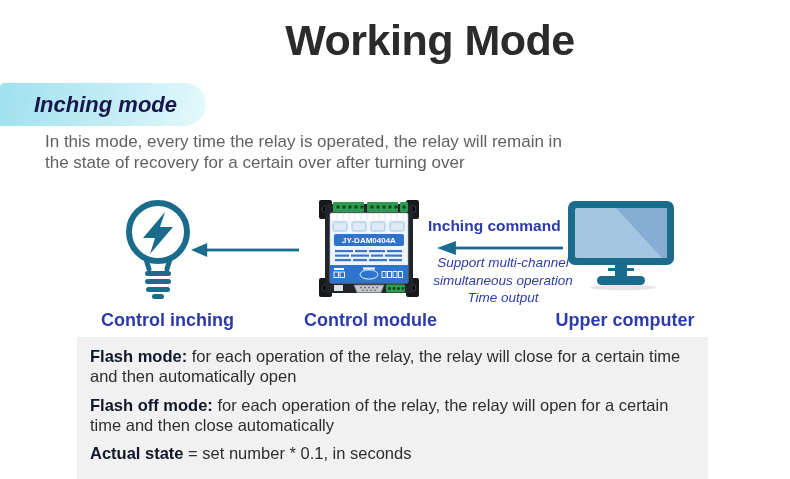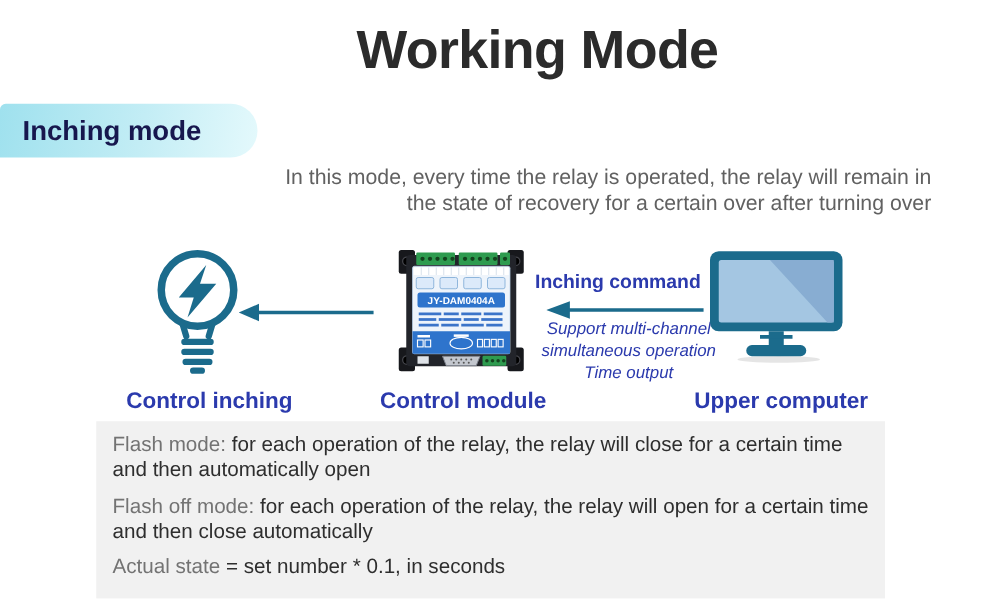--- a/index.html
+++ b/index.html
@@ -5,24 +5,24 @@
   html,body{margin:0;padding:0;background:#fff;}
   body{font-family:"Liberation Sans", sans-serif;}
   .stage{position:relative;width:790px;height:479px;background:#ffffff;overflow:hidden;}
 
   .title{position:absolute;top:16px;left:0;width:100%;text-align:center;
          font-size:43px;font-weight:700;color:#2b2b2b;letter-spacing:-0.5px;padding-left:35px;}
 
   .badge{position:absolute;top:83px;left:0;width:206px;height:43px;
          background:linear-gradient(100deg,#9fe1ee 0%,#c3edf5 55%,#e4f9fc 100%);
          border-radius:6px 28px 28px 0;
-         display:flex;align-items:center;padding-left:18px;box-sizing:border-box;}
+         display:flex;align-items:center;padding-left:34px;box-sizing:border-box;font-style:italic;}
   .badge span{font-size:22px;font-weight:700;color:#17174e;}
 
-  .desc{position:absolute;top:131px;left:45px;width:700px;text-align:right;
+  .desc{position:absolute;top:131px;left:45px;width:700px;text-align:left;
         font-size:17px;line-height:21px;color:#616161;}
 
   .caption{position:absolute;top:310px;height:24px;text-align:center;
            font-size:18px;font-weight:600;color:#2b3aad;}
   .cap-output{left:80px;width:175px;}
   .cap-module{left:283px;width:175px;}
   .cap-computer{left:535px;width:180px;}
 
   .bulb{position:absolute;left:108px;top:196px;}
   .module{position:absolute;left:318px;top:199px;}
@@ -32,21 +32,21 @@
   .arrow-cmd{position:absolute;left:437px;top:240px;}
 
   .cmd-label{position:absolute;left:428px;top:217px;width:150px;text-align:left;
              font-size:15.5px;font-weight:600;color:#2b3aad;}
   .cmd-notes{position:absolute;left:422px;top:254px;width:162px;text-align:center;
              font-size:13.5px;line-height:17.5px;color:#2b3aad;font-style:italic;}
 
   .panel{position:absolute;left:77px;top:337px;width:631px;height:142px;
          background:#f1f1f1;box-sizing:border-box;padding:9px 13px;}
   .panel p{margin:0 0 8px 0;font-size:16.5px;line-height:1.23;color:#2e2e2e;}
-  .panel b{font-weight:400;color:#737373;}
+  .panel b{font-weight:700;color:#0f172a;}
 </style>
 </head>
 <body>
 
 <div class="stage">
 
   <div class="title">Working Mode</div>
 
   <div class="badge">
     <span>Inching mode</span>

